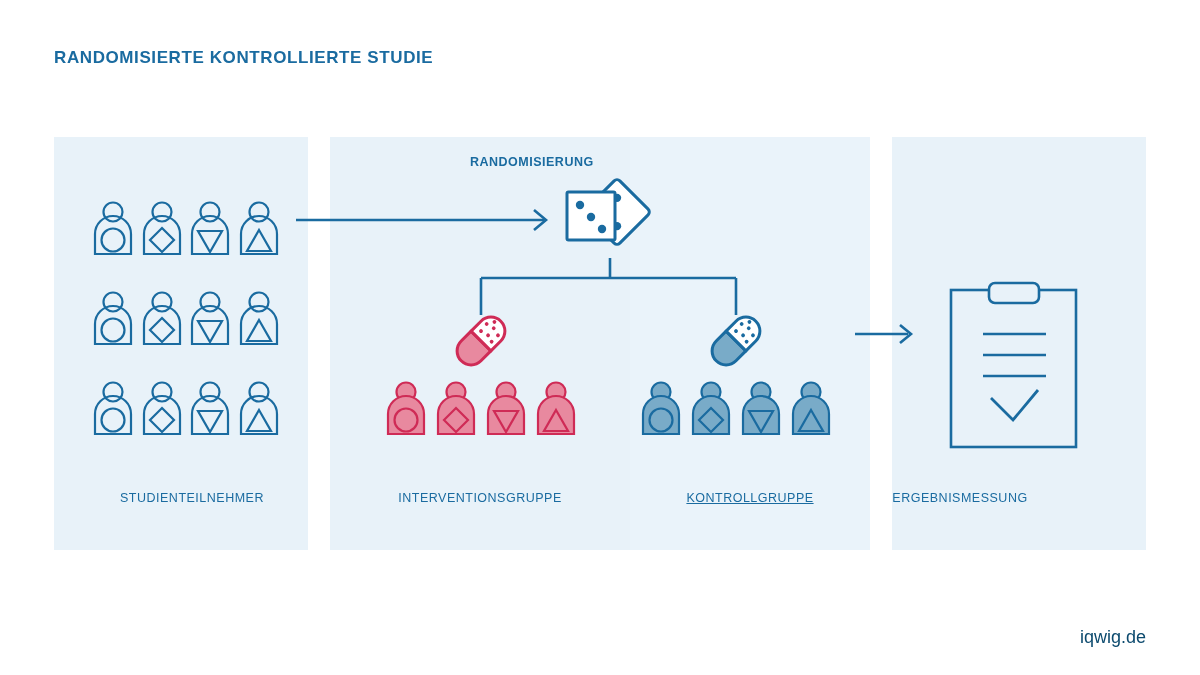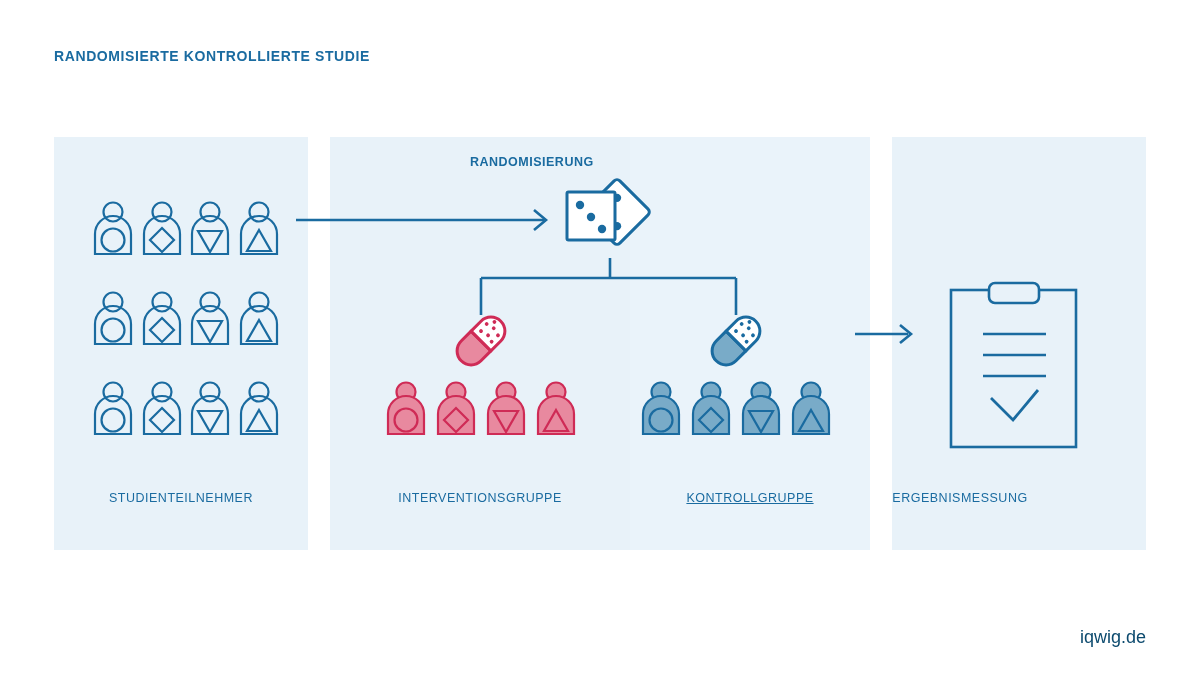--- a/index.html
+++ b/index.html
@@ -13,21 +13,21 @@
     position: relative;
     overflow: hidden;
     font-family: "Liberation Sans", sans-serif;
   }
 
   
   #page-title {
     position: absolute;
     left: 54px;
     top: 48px;
-    font-size: 14px;
+    font-size: 17px;
     font-weight: bold;
     letter-spacing: 0.6px;
     color: #1a6ba0;
   }
 
   
   .panel {
     position: absolute;
     top: 137px;
     height: 413px;
@@ -50,21 +50,21 @@
   
   .caption {
     position: absolute;
     top: 491px;
     font-size: 12.5px;
     letter-spacing: 0.5px;
     color: #1a6ba0;
     text-align: center;
     white-space: nowrap;
   }
-  #caption-participants { left: 54px;  width: 254px; }
+  #caption-participants { left: 54px;  width: 276px; }
   #caption-intervention { left: 330px; width: 300px; }
   #caption-control      { left: 630px; width: 240px; text-decoration: underline; }
   #caption-outcome      { left: 848px; width: 210px; padding-left: 7px; }
 
   
   #randomization-heading {
     position: absolute;
     left: 470px;
     top: 155px;
     width: 280px;

